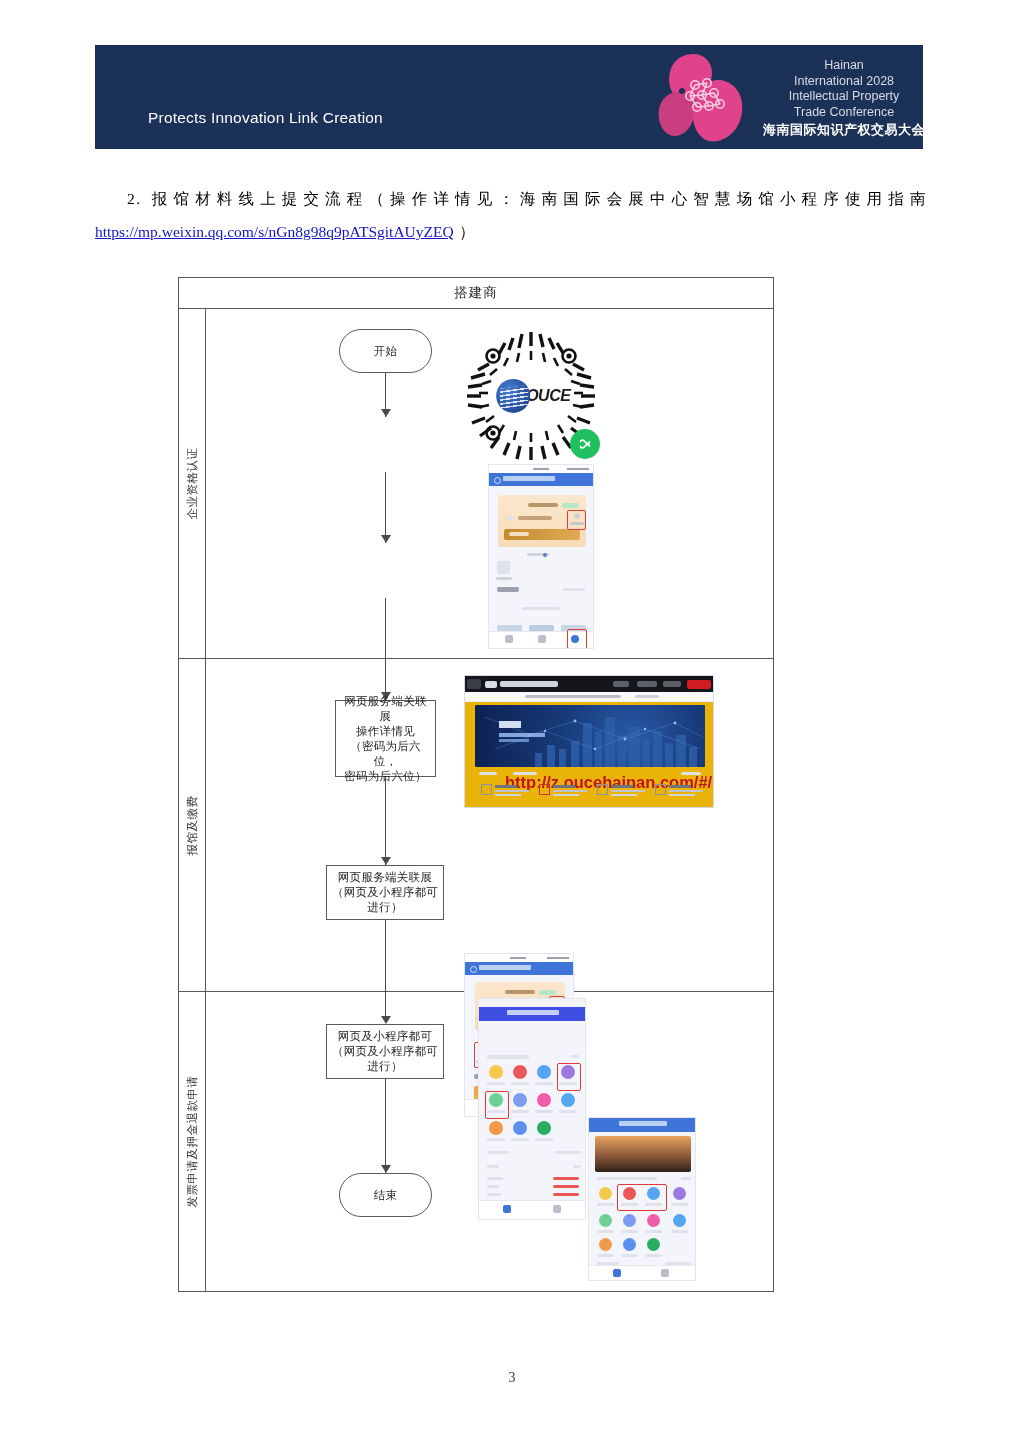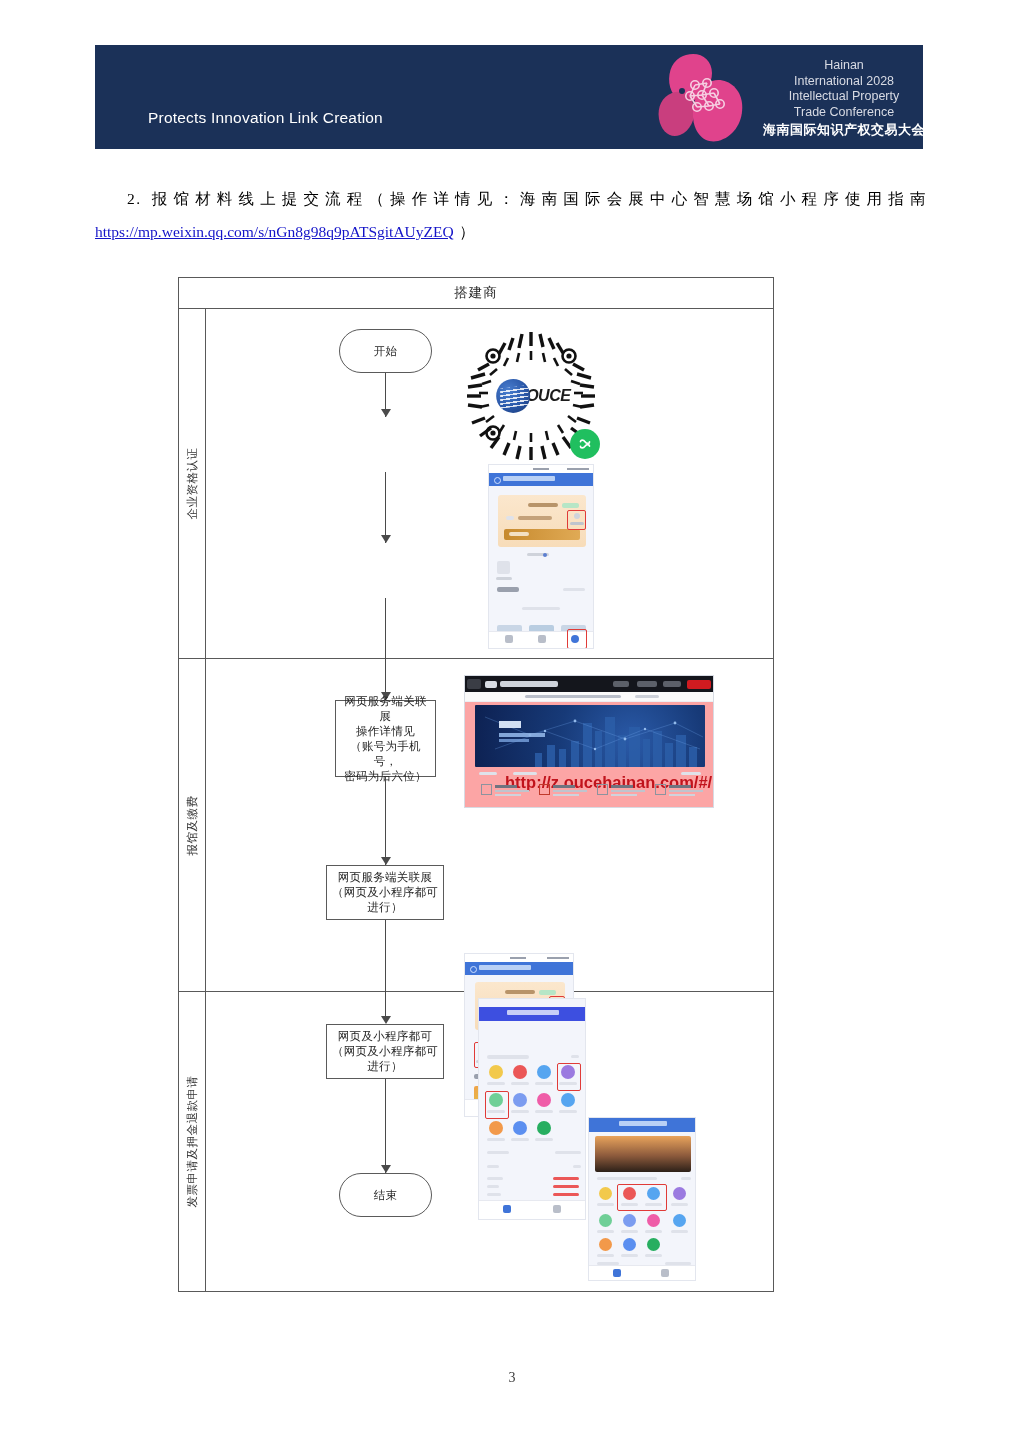--- a/index.html
+++ b/index.html
@@ -185,21 +185,21 @@
     background:#ffffff;border-top:1px solid #e7e9f0;
   }
   .tabbar .t{
     position:absolute;top:3px;width:8px;height:8px;border-radius:2px;
     background:#b9bec9;
   }
   .photo{position:absolute;border-radius:2px;}
 
   
   .web{
-    background:#fca5a5;border:1px solid #d7dbe3;box-sizing:border-box;
+    background:#eab308;border:1px solid #d7dbe3;box-sizing:border-box;
     position:relative;overflow:hidden;
   }
   .web-nav{
     position:absolute;left:0;top:0;width:100%;height:16px;background:#14161c;
   }
   .web-subnav{
     position:absolute;left:0;top:16px;width:100%;height:9px;background:#fafafa;
     border-bottom:1px solid #eceff3;
   }
   .web-hero{
@@ -439,21 +439,21 @@
       <span>报馆及缴费</span>
     </div>
     <div class="lane-body">
 
       <div class="connector" style="left:179px;top:0px;height:40px;"></div>
       <div class="arrowhead" style="left:174.5px;top:33px;"></div>
 
       <div class="node" style="left:129px;top:41px;width:101px;height:77px;flex-direction:column;">
         <span>网页服务端关联展</span>
         <span>操作详情见</span>
-        <span>（账号为手机号，</span>
+        <span>（密码为后六位，</span>
         <span>密码为后六位）</span>
       </div>
 
       <div class="connector" style="left:179px;top:118px;height:88px;"></div>
       <div class="arrowhead" style="left:174.5px;top:198px;"></div>
 
       <div class="node" style="left:120px;top:206px;width:118px;height:55px;flex-direction:column;">
         <span>网页服务端关联展</span>
         <span>（网页及小程序都可</span>
         <span>进行）</span>

